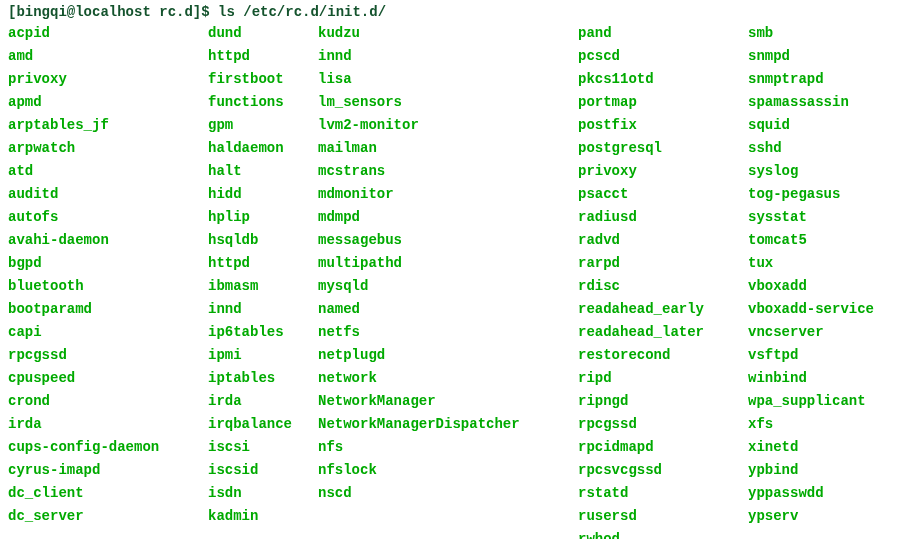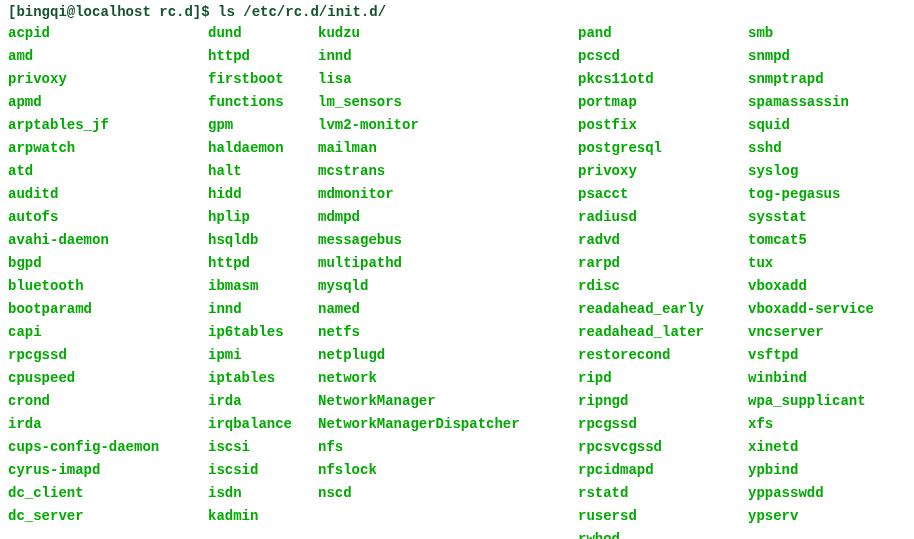--- a/index.html
+++ b/index.html
@@ -128,22 +128,22 @@
       <span class="file">radiusd</span>
       <span class="file">radvd</span>
       <span class="file">rarpd</span>
       <span class="file">rdisc</span>
       <span class="file">readahead_early</span>
       <span class="file">readahead_later</span>
       <span class="file">restorecond</span>
       <span class="file">ripd</span>
       <span class="file">ripngd</span>
       <span class="file">rpcgssd</span>
+      <span class="file">rpcidmapd</span>
       <span class="file">rpcsvcgssd</span>
-      <span class="file">rpcidmapd</span>
       <span class="file">rstatd</span>
       <span class="file">rusersd</span>
       <span class="file">rwhod</span>
     </div>
   <div class="column col5" id="col4">
       <span class="file">smb</span>
       <span class="file">snmpd</span>
       <span class="file">snmptrapd</span>
       <span class="file">spamassassin</span>
       <span class="file">squid</span>

